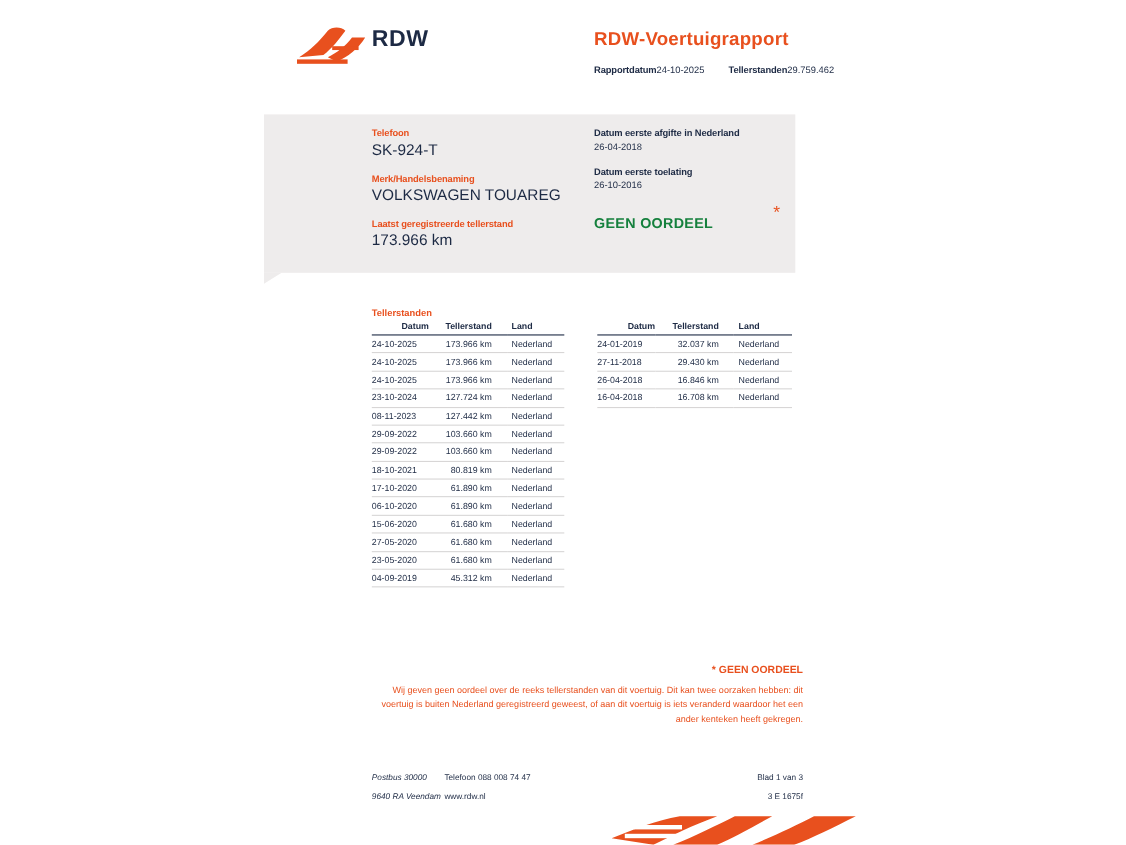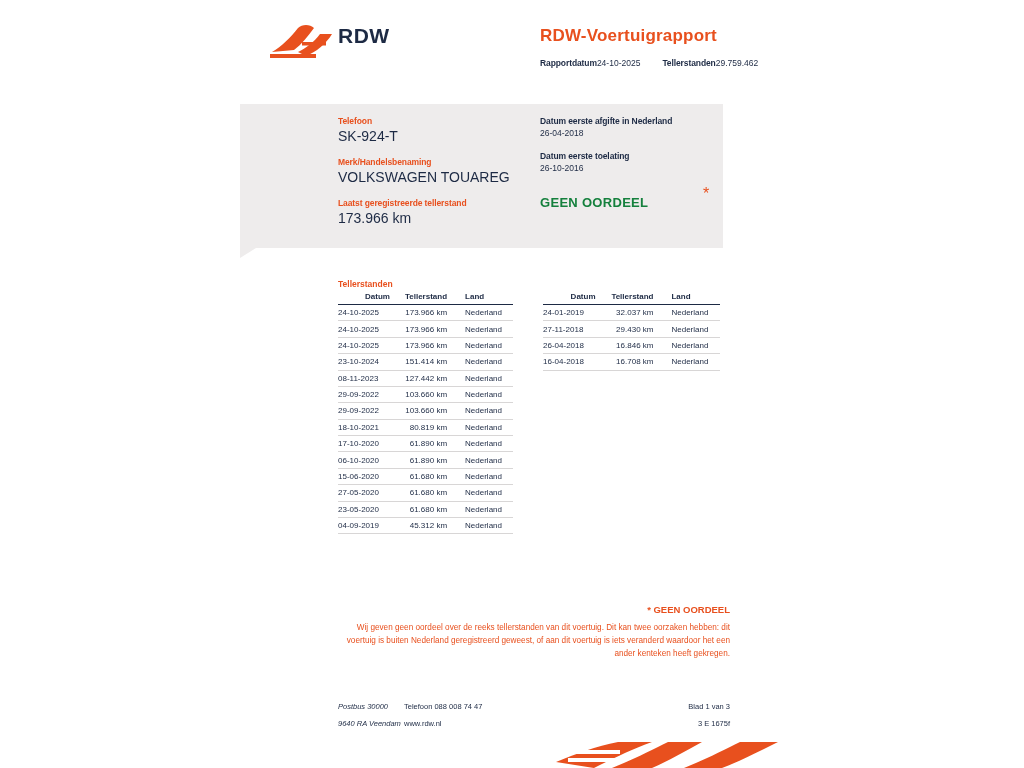--- a/index.html
+++ b/index.html
@@ -309,21 +309,21 @@
           <td class="num">173.966 km</td>
           <td class="land">Nederland</td>
         </tr>
         <tr>
           <td>24-10-2025</td>
           <td class="num">173.966 km</td>
           <td class="land">Nederland</td>
         </tr>
         <tr>
           <td>23-10-2024</td>
-          <td class="num">151.414 km</td>
+          <td class="num">127.724 km</td>
           <td class="land">Nederland</td>
         </tr>
         <tr>
           <td>08-11-2023</td>
           <td class="num">127.442 km</td>
           <td class="land">Nederland</td>
         </tr>
         <tr>
           <td>29-09-2022</td>
           <td class="num">103.660 km</td>

